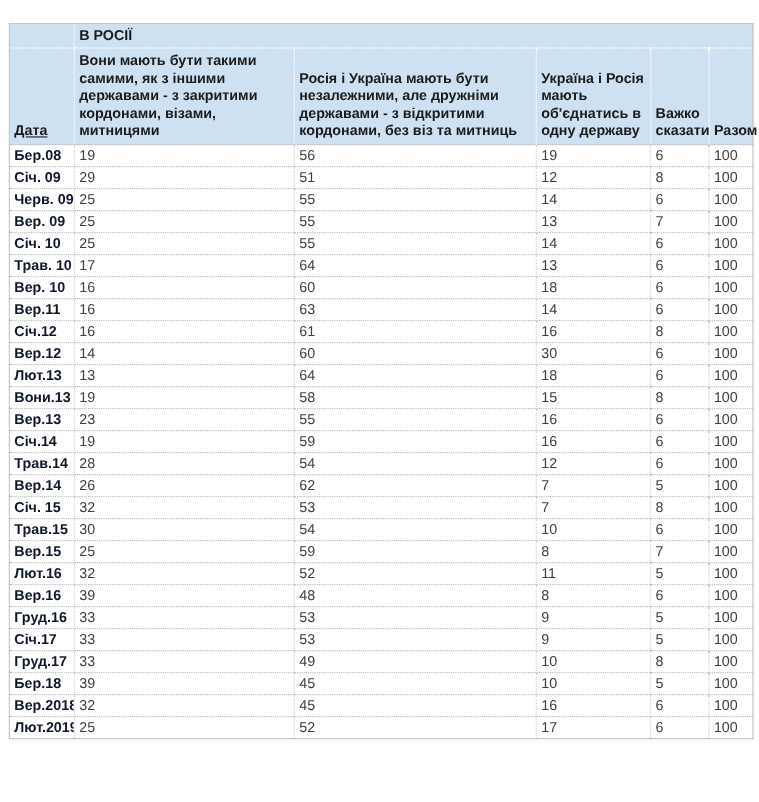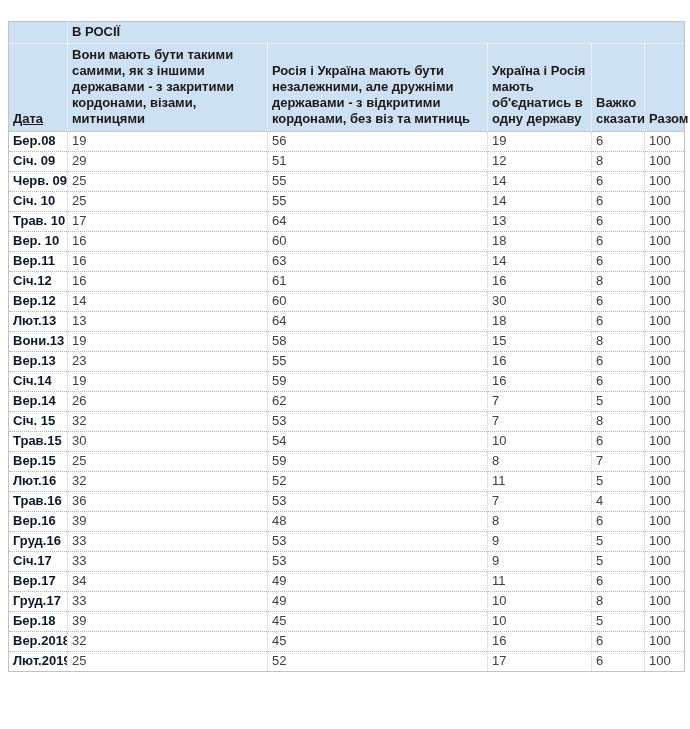--- a/index.html
+++ b/index.html
@@ -111,20 +111,28 @@
         </tr>
         <tr>
           <td class="date">Черв. 09</td>
           <td>25</td>
           <td>55</td>
           <td>14</td>
           <td>6</td>
           <td>100</td>
         </tr>
         <tr>
+          <td class="date">Вер. 09</td>
+          <td>25</td>
+          <td>55</td>
+          <td>13</td>
+          <td>7</td>
+          <td>100</td>
+        </tr>
+        <tr>
           <td class="date">Січ. 10</td>
           <td>25</td>
           <td>55</td>
           <td>14</td>
           <td>6</td>
           <td>100</td>
         </tr>
         <tr>
           <td class="date">Трав. 10</td>
           <td>17</td>
@@ -191,20 +199,28 @@
         </tr>
         <tr>
           <td class="date">Січ.14</td>
           <td>19</td>
           <td>59</td>
           <td>16</td>
           <td>6</td>
           <td>100</td>
         </tr>
         <tr>
+          <td class="date">Трав.14</td>
+          <td>28</td>
+          <td>54</td>
+          <td>12</td>
+          <td>6</td>
+          <td>100</td>
+        </tr>
+        <tr>
           <td class="date">Вер.14</td>
           <td>26</td>
           <td>62</td>
           <td>7</td>
           <td>5</td>
           <td>100</td>
         </tr>
         <tr>
           <td class="date">Січ. 15</td>
           <td>32</td>
@@ -231,28 +247,20 @@
         </tr>
         <tr>
           <td class="date">Лют.16</td>
           <td>32</td>
           <td>52</td>
           <td>11</td>
           <td>5</td>
           <td>100</td>
         </tr>
         <tr>
-          <td class="date">Трав.16</td>
-          <td>36</td>
-          <td>53</td>
-          <td>7</td>
-          <td>4</td>
-          <td>100</td>
-        </tr>
-        <tr>
           <td class="date">Вер.16</td>
           <td>39</td>
           <td>48</td>
           <td>8</td>
           <td>6</td>
           <td>100</td>
         </tr>
         <tr>
           <td class="date">Груд.16</td>
           <td>33</td>
@@ -260,28 +268,20 @@
           <td>9</td>
           <td>5</td>
           <td>100</td>
         </tr>
         <tr>
           <td class="date">Січ.17</td>
           <td>33</td>
           <td>53</td>
           <td>9</td>
           <td>5</td>
-          <td>100</td>
-        </tr>
-        <tr>
-          <td class="date">Вер.17</td>
-          <td>34</td>
-          <td>49</td>
-          <td>11</td>
-          <td>6</td>
           <td>100</td>
         </tr>
         <tr>
           <td class="date">Груд.17</td>
           <td>33</td>
           <td>49</td>
           <td>10</td>
           <td>8</td>
           <td>100</td>
         </tr>

